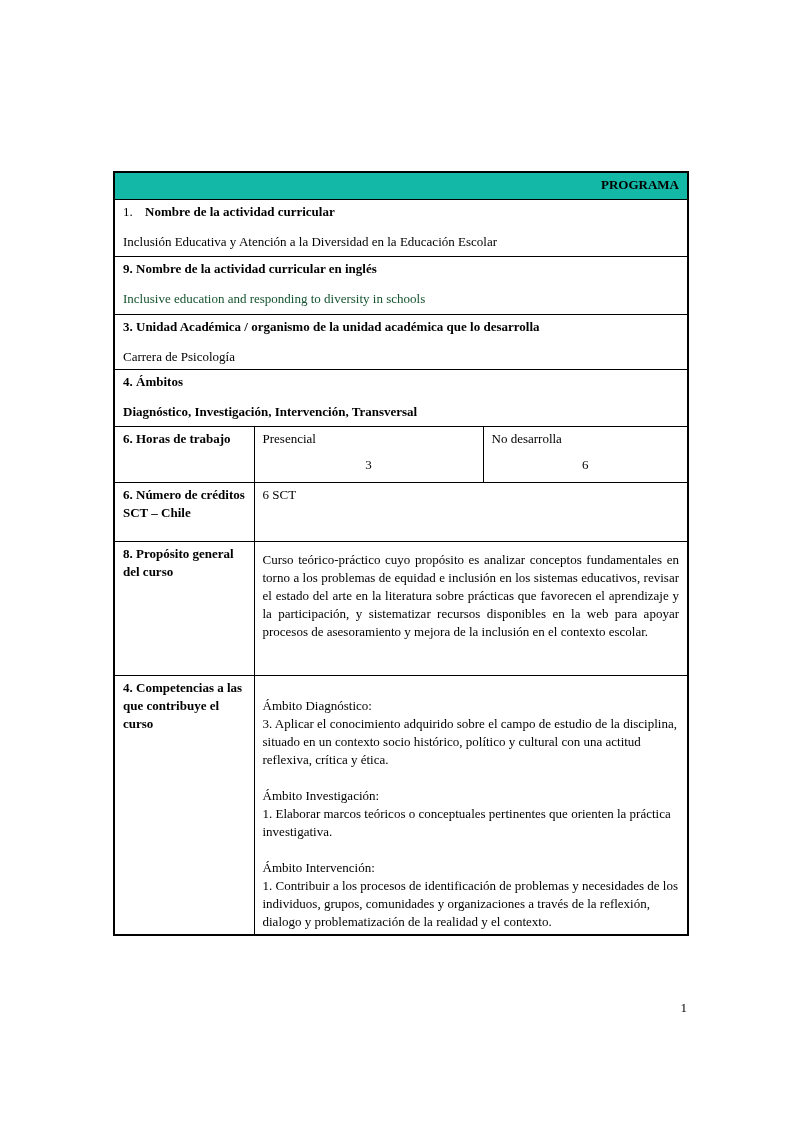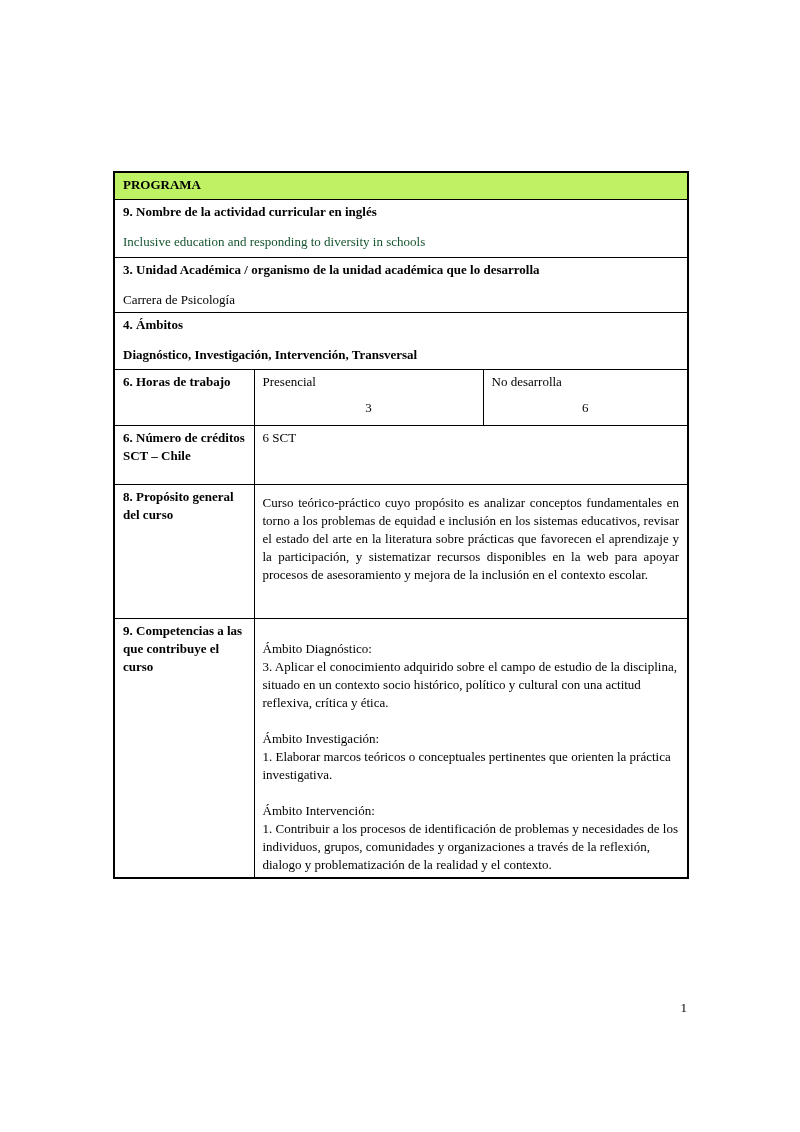--- a/index.html
+++ b/index.html
@@ -26,22 +26,22 @@
     font-size: 13px;
     line-height: 18px;
     border: 2px solid #000000;
   }
   table.program td {
     border: 1.5px solid #000000;
     vertical-align: top;
     padding: 3px 8px;
   }
   td.hdr {
-    background: #bef264;
-    text-align: left;
+    background: #14b8a6;
+    text-align: right;
     font-weight: bold;
     height: 20px;
     padding-top: 4px;
   }
   p { margin: 0; }
   .head { margin: 0 0 12px 0; }
   .bold { font-weight: bold; }
   .muted { color: #14532d; }
   .num {
     display: inline-block;
@@ -88,20 +88,26 @@
       <col style="width:140px">
       <col style="width:229px">
       <col style="width:205px">
     </colgroup>
 
     <tbody>
         <tr>
       <td colspan="3" class="hdr">PROGRAMA</td>
     </tr>
 
+    <tr class="h-r1">
+      <td colspan="3">
+        <p class="head"><span class="num">1.</span><span class="bold">Nombre de la actividad curricular</span></p>
+        <p>Inclusión Educativa y Atención a la Diversidad en la Educación Escolar</p>
+      </td>
+    </tr>
 
     <tr class="h-r2">
       <td colspan="3">
         <p class="head bold">9. Nombre de la actividad curricular en inglés</p>
         <p class="muted">Inclusive education and responding to diversity in schools</p>
       </td>
     </tr>
 
     <tr class="h-r3">
       <td colspan="3">
@@ -145,21 +151,21 @@
       <td>
         <p class="bold">8. Propósito general del curso</p>
       </td>
       <td colspan="2">
         <p class="justify">Curso teórico-práctico cuyo propósito es analizar conceptos fundamentales en torno a los problemas de equidad e inclusión en los sistemas educativos, revisar el estado del arte en la literatura sobre prácticas que favorecen el aprendizaje y la participación, y sistematizar recursos disponibles en la web para apoyar procesos de asesoramiento y mejora de la inclusión en el contexto escolar.</p>
       </td>
     </tr>
 
     <tr class="h-r9">
       <td>
-        <p class="bold">9. Competencias a las que contribuye el curso</p>
+        <p class="bold">4. Competencias a las que contribuye el curso</p>
       </td>
       <td colspan="2">
         <div class="sec">
           <p class="sec-h">Ámbito Diagnóstico:</p>
           <p>3. Aplicar el conocimiento adquirido sobre el campo de estudio de la disciplina, situado en un contexto socio histórico, político y cultural con una actitud reflexiva, crítica y ética.</p>
         </div>
         <div class="sec">
           <p class="sec-h">Ámbito Investigación:</p>
           <p>1. Elaborar marcos teóricos o conceptuales pertinentes que orienten la práctica investigativa.</p>
         </div>

